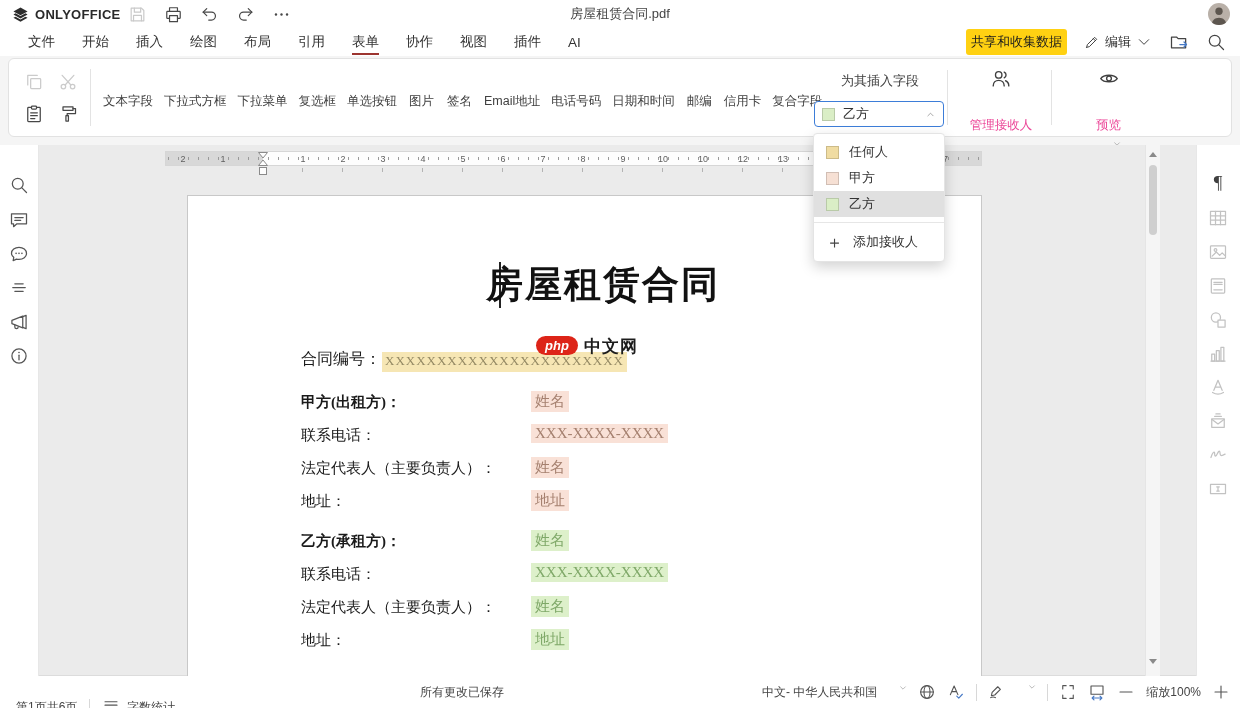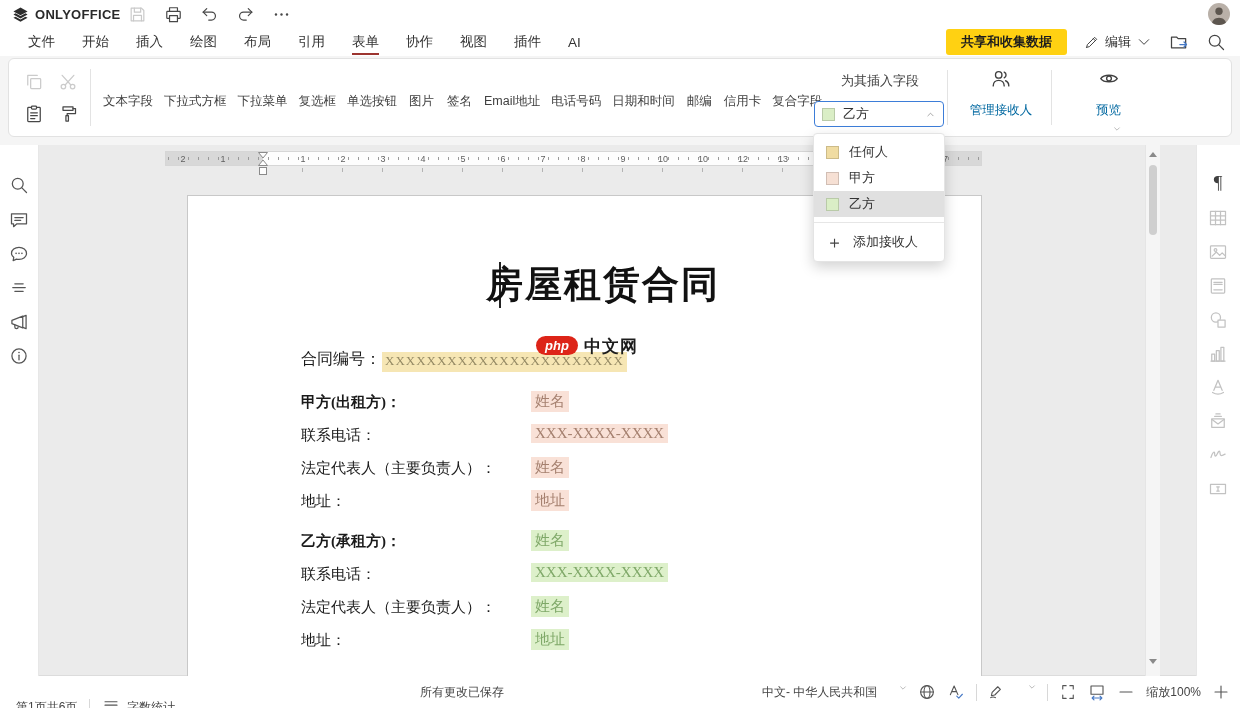--- a/index.html
+++ b/index.html
@@ -22,21 +22,21 @@
   .doc-title{position:absolute;left:300px;right:300px;top:0;height:28px;line-height:28px;text-align:center;font-size:13px;color:#444}
   .avatar{position:absolute;right:10px;top:3px;width:22px;height:22px;border-radius:50%;background:#b9b0a8;overflow:hidden}
   .avatar .ic{width:22px;height:22px;color:#5d564f}
 
   
   .menubar{position:absolute;top:28px;left:0;right:0;height:28px;background:#fff}
   .menu-tabs{position:absolute;left:28px;top:0;height:28px;display:flex;gap:27px;align-items:center}
   .menu-tab{font-size:13.5px;color:#333;cursor:pointer;padding:4px 0 2px 0;border-bottom:2.5px solid transparent}
   .menu-tab.active{border-bottom-color:#9c342f}
   .menu-right{position:absolute;right:14px;top:0;height:28px;display:flex;align-items:center;gap:17px}
-  .share-btn{background:#ffd112;border-radius:3px;padding:4px 15px;font-size:13px;font-weight:bold;color:#1d1d1d;cursor:pointer;white-space:nowrap}
+  .share-btn{background:#ffd112;border-radius:3px;padding:4px 5px;font-size:13px;font-weight:normal;color:#1d1d1d;cursor:pointer;white-space:nowrap}
   .edit-group{display:flex;align-items:center;gap:5px;cursor:pointer;color:#333;font-size:13px}
   .edit-group .ic{width:16px;height:16px;color:#444}
   .chev{width:9px;height:9px;color:#666}
   .mr-icon{width:20px;height:20px;color:#444;cursor:pointer}
 
   
   .toolbar-zone{position:absolute;top:56px;left:0;right:0;height:89px;background:#f5f5f5}
   .toolbar-card{position:absolute;top:2px;left:8px;right:8px;height:77px;background:#fff;border:1px solid #e2e2e2;border-radius:6px}
   .tb-left{display:flex;align-items:stretch;height:100%;padding-left:10px}
   .clip{display:grid;grid-template-columns:22px 22px;grid-auto-rows:30px;gap:2px 12px;align-content:center;padding:0 4px}
@@ -49,21 +49,21 @@
   .fbtn .flabel{font-size:12.5px;color:#404040;white-space:nowrap;line-height:15px}
   .fbtn .fchev{width:8px;height:8px;color:#777;margin-top:1px}
   .insert-for{position:absolute;left:805px;top:13px;width:132px;text-align:center;font-size:13px;color:#404040}
   .recipient-select{position:absolute;left:805px;top:42px;width:130px;height:26px;background:#fff;border:1.5px solid #3d7dd8;border-radius:4px;display:flex;align-items:center;cursor:pointer;box-sizing:border-box}
   .swatch{width:13px;height:13px;border:1px solid rgba(0,0,0,.15);box-sizing:border-box}
   .recipient-select .swatch{margin-left:7px}
   .recipient-select .rlabel{font-size:13px;color:#333;margin-left:8px;flex:1}
   .recipient-select .chev{margin-right:8px}
   .manage-btn{position:absolute;left:946px;top:9px;width:92px;text-align:center;cursor:pointer}
   .manage-btn .ic{width:24px;height:22px;color:#404040;margin:0 auto}
-  .tlabel{font-size:12.5px;color:#0369a1;margin-top:8px;white-space:nowrap}
+  .tlabel{font-size:12.5px;color:#ec4899;margin-top:23px;white-space:nowrap}
   .tb-vsep{position:absolute;top:11px;width:1px;height:55px;background:#e3e3e3}
   .preview-btn{position:absolute;left:1052px;top:9px;width:60px;text-align:right;cursor:pointer}
   .preview-btn .ic{width:24px;height:22px;color:#404040;margin:0 auto}
   .preview-btn .fchev{width:8px;height:8px;color:#777;margin:1px auto 0}
 
   
   .recipient-panel{position:absolute;left:813px;top:133px;width:130px;background:#fff;border:1px solid #e4e4e4;border-radius:4px;box-shadow:0 5px 14px rgba(0,0,0,.18);padding:5px 0;z-index:60}
   .rp-item{height:26px;display:flex;align-items:center;gap:10px;padding-left:12px;font-size:13px;color:#333;cursor:pointer}
   .rp-item.selected{background:#e0e0e0}
   .rp-sep{height:1px;background:#e6e6e6;margin:5px 0}
@@ -172,20 +172,21 @@
         </svg>
       </span>
     <span class="qbtn ic">
         <svg viewBox="0 0 24 24">
           <circle class="f" cx="5" cy="12" r="1.5"></circle>
           <circle class="f" cx="12" cy="12" r="1.5"></circle>
           <circle class="f" cx="19" cy="12" r="1.5"></circle>
         </svg>
       </span>
   </div>
+  <div class="doc-title">房屋租赁合同.pdf</div>
   <div class="avatar">
     <span class="ic"><svg viewBox="0 0 24 24">
           <circle class="f" cx="12" cy="9" r="4"></circle>
           <path class="f" d="M4 24c0-5 3.5-8 8-8s8 3 8 8z"></path>
         </svg></span>
   </div>
 </div>
 
 <div class="menubar">
   <div class="menu-tabs" id="menu-tabs">

